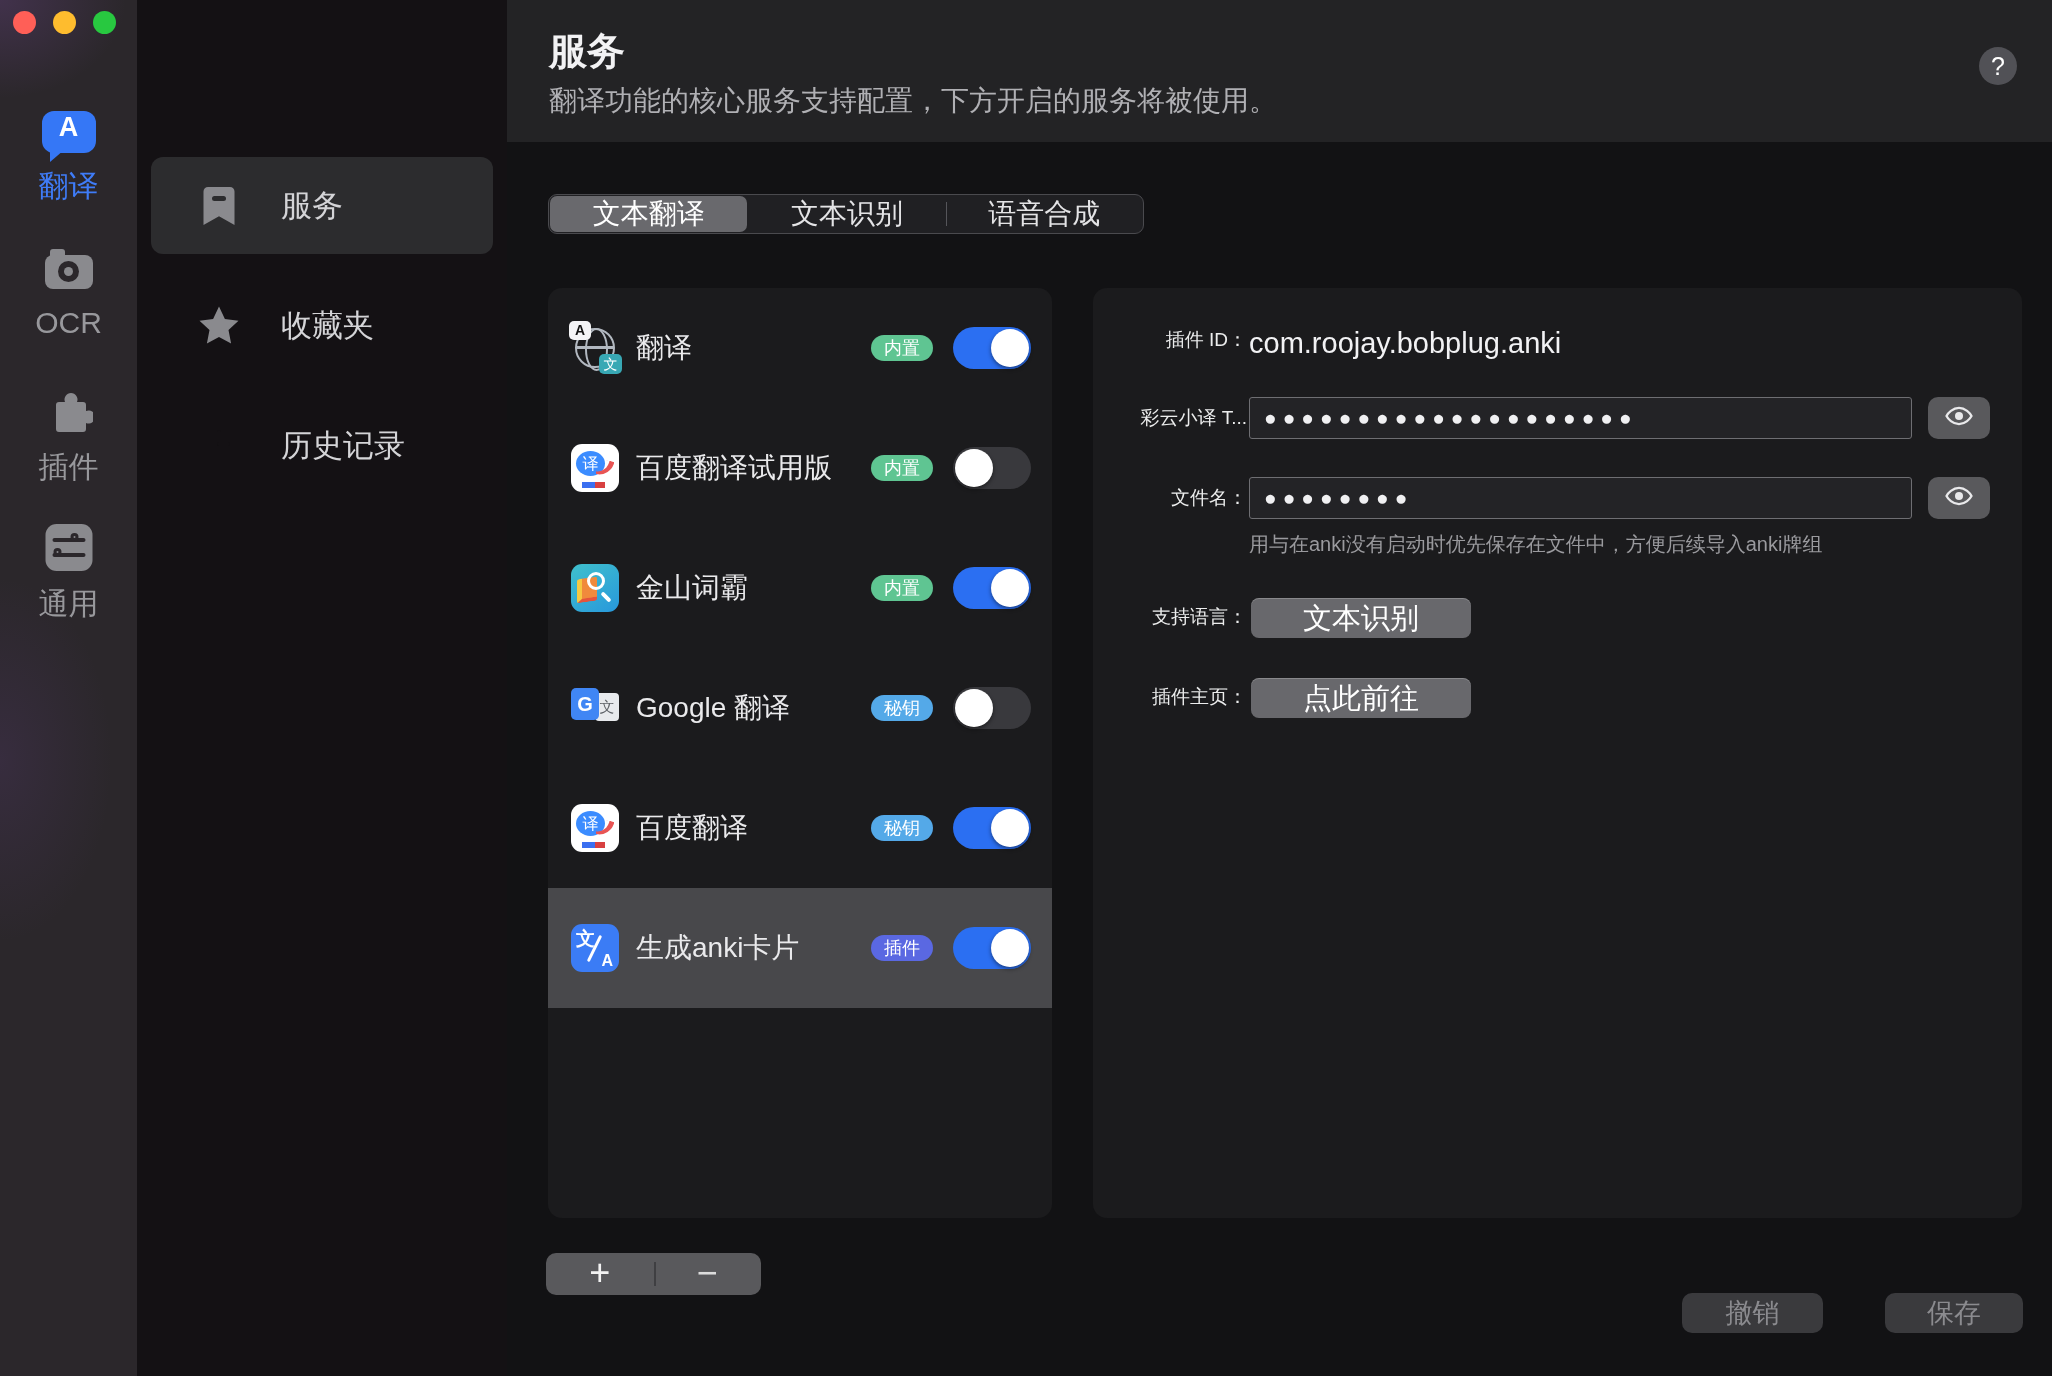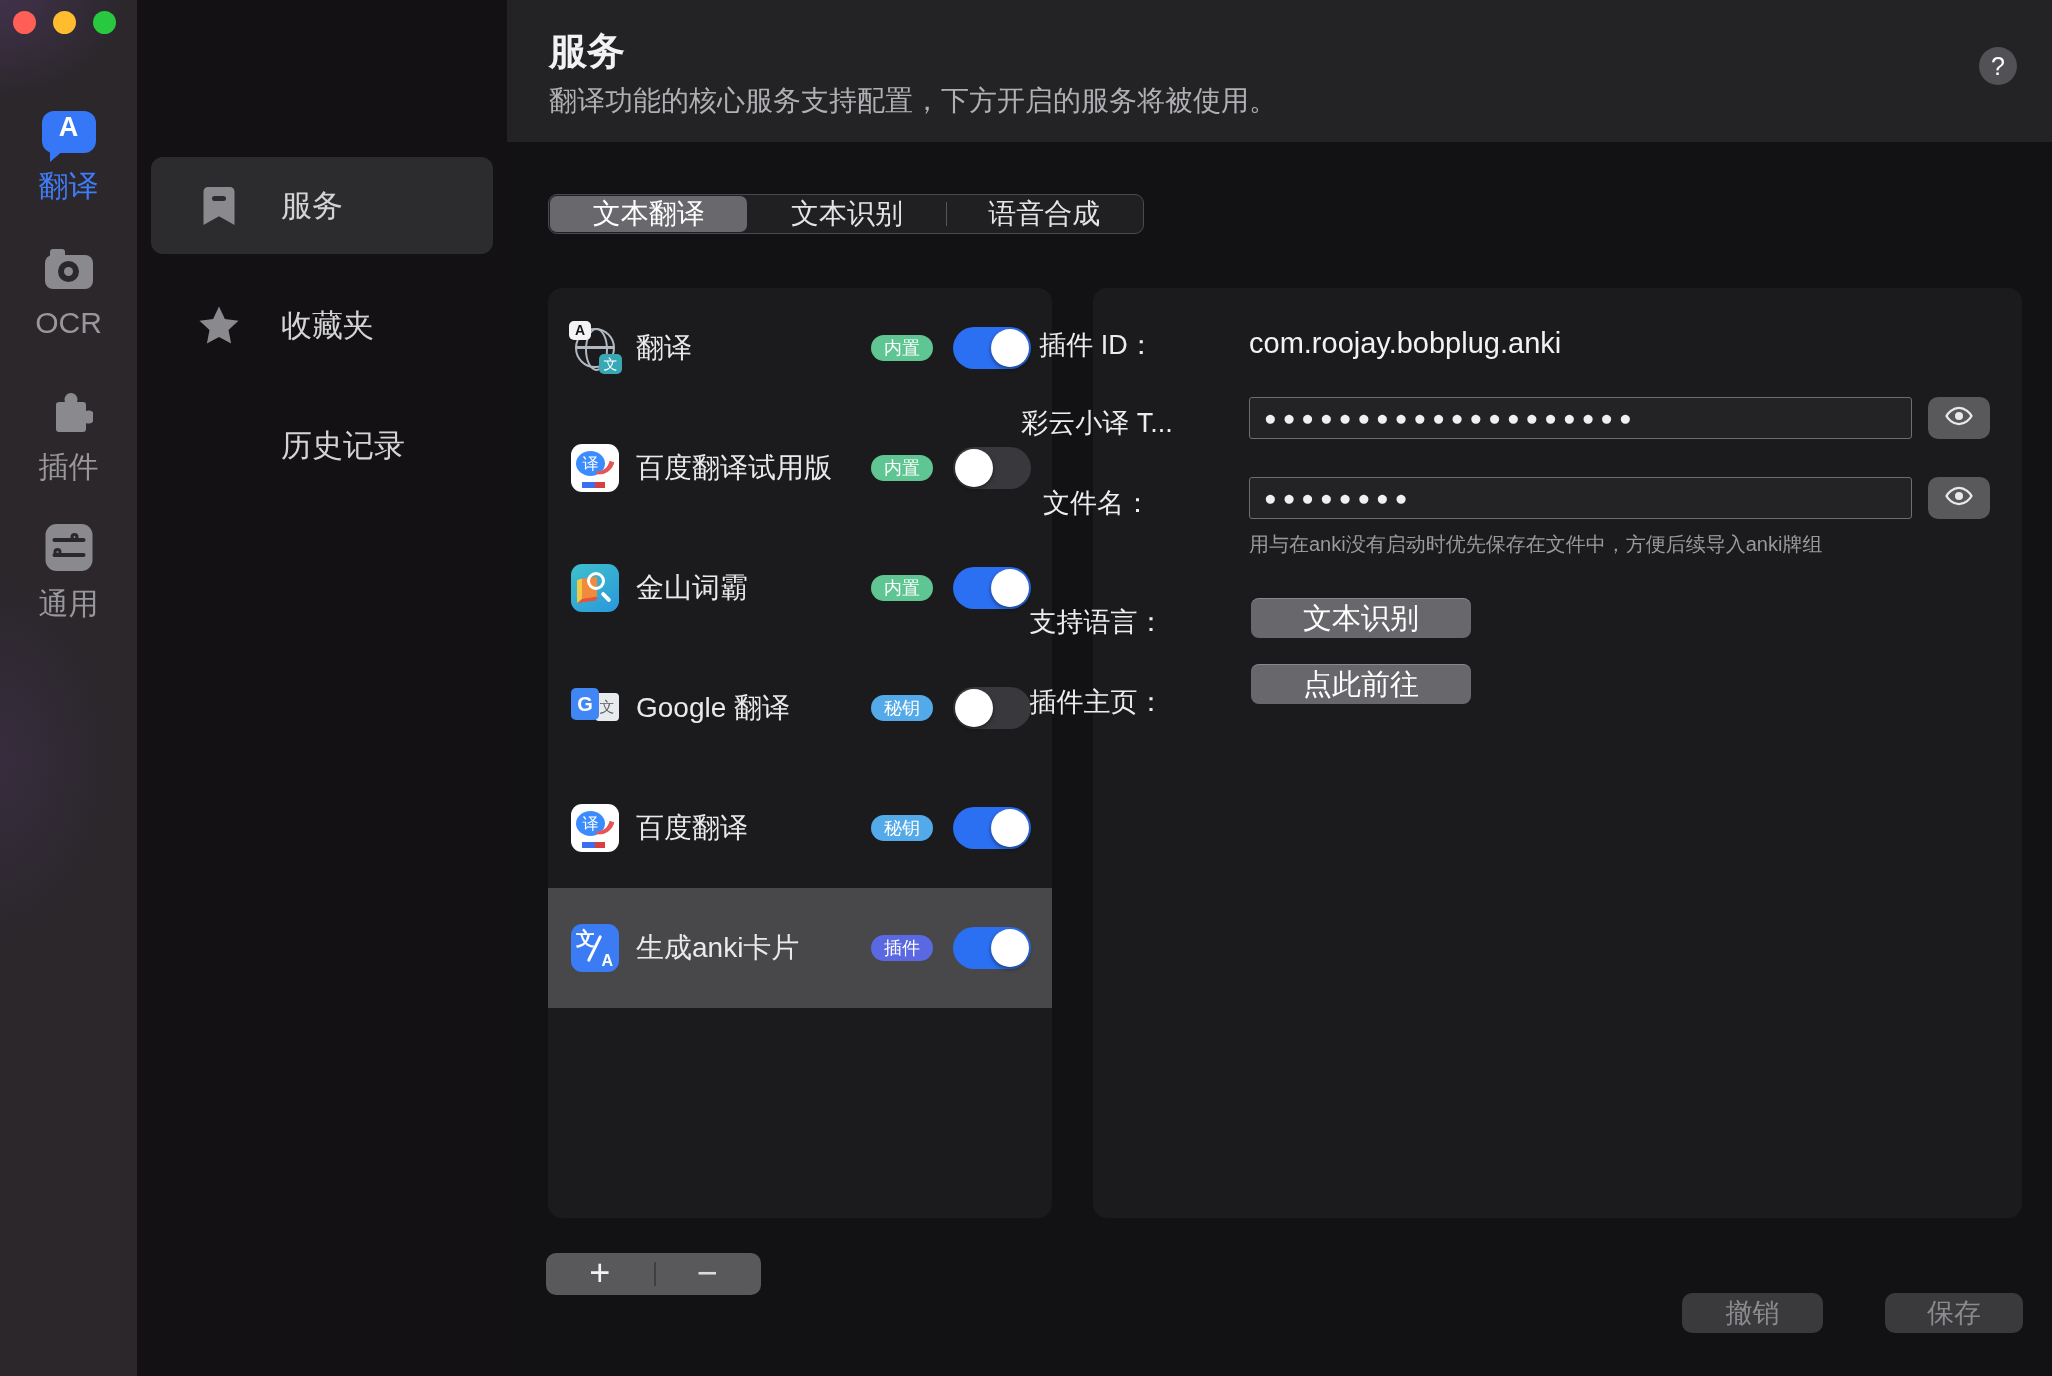--- a/index.html
+++ b/index.html
@@ -110,21 +110,21 @@
   .ak-slash { position:absolute; left:22px; top:10px; width:3px; height:29px; background:#fff; border-radius:2px; transform:rotate(26deg); }
 
   
   .addrm { position:absolute; left:546px; top:1253px; width:215px; height:42px; background:#59595c; border-radius:10px; display:flex; }
   .addrm .half { flex:1; position:relative; text-align:center; line-height:40px; font-size:36px; font-weight:300; color:#f2f2f2; }
   .addrm .half.minus { color:#dcdcdc; }
   .addrm-div { position:absolute; left:50%; top:9px; width:2px; height:24px; background:#3f3f42; }
 
   
   .detail { position:absolute; left:1093px; top:288px; width:929px; height:930px; background:#1b1b1d; border-radius:14px; }
-  .d-label { position:absolute; width:300px; text-align:center; right:775px; font-size:27px; color:#eceded; }
+  .d-label { position:absolute; width:300px; text-align:right; right:775px; font-size:19px; color:#eceded; }
   .d-value { position:absolute; left:156px; font-size:29px; color:#f2f2f4; }
   .d-field { position:absolute; left:156px; width:663px; height:42px; background:#232326; border:1.5px solid #6e6e72;
     border-radius:3px; color:#f0f0f2; font-size:21px; letter-spacing:6px; line-height:40px; padding:0 14px;
     overflow:hidden; white-space:nowrap; }
   .eye-btn { position:absolute; left:835px; width:62px; height:42px; background:#59595c; border-radius:10px;
     display:flex; align-items:center; justify-content:center; }
   .d-note { position:absolute; left:156px; top:243px; font-size:20px; color:#9a9a9e; }
   .d-btn { position:absolute; left:158px; width:220px; height:40px; background:#68686c; border-radius:8px;
     box-shadow:inset 0 1px 0 rgba(255,255,255,.22); color:#fff; font-size:29px; text-align:center; line-height:40px; }
 
@@ -338,19 +338,19 @@
         </svg>
       </span>
     </div>
 
     <div class="d-note">用与在anki没有启动时优先保存在文件中，方便后续导入anki牌组</div>
 
     <div class="d-label" style="top:316px;">支持语言：</div>
     <div class="d-btn" style="top:310px;">文本识别</div>
 
     <div class="d-label" style="top:396px;">插件主页：</div>
-    <div class="d-btn" style="top:376px;text-align:center;">点此前往</div>
+    <div class="d-btn" style="top:390px;text-align:center;">点此前往</div>
   </div>
 
   <div class="foot-btn undo">撤销</div>
   <div class="foot-btn save">保存</div>
 
 </div>
 
 </body></html>

